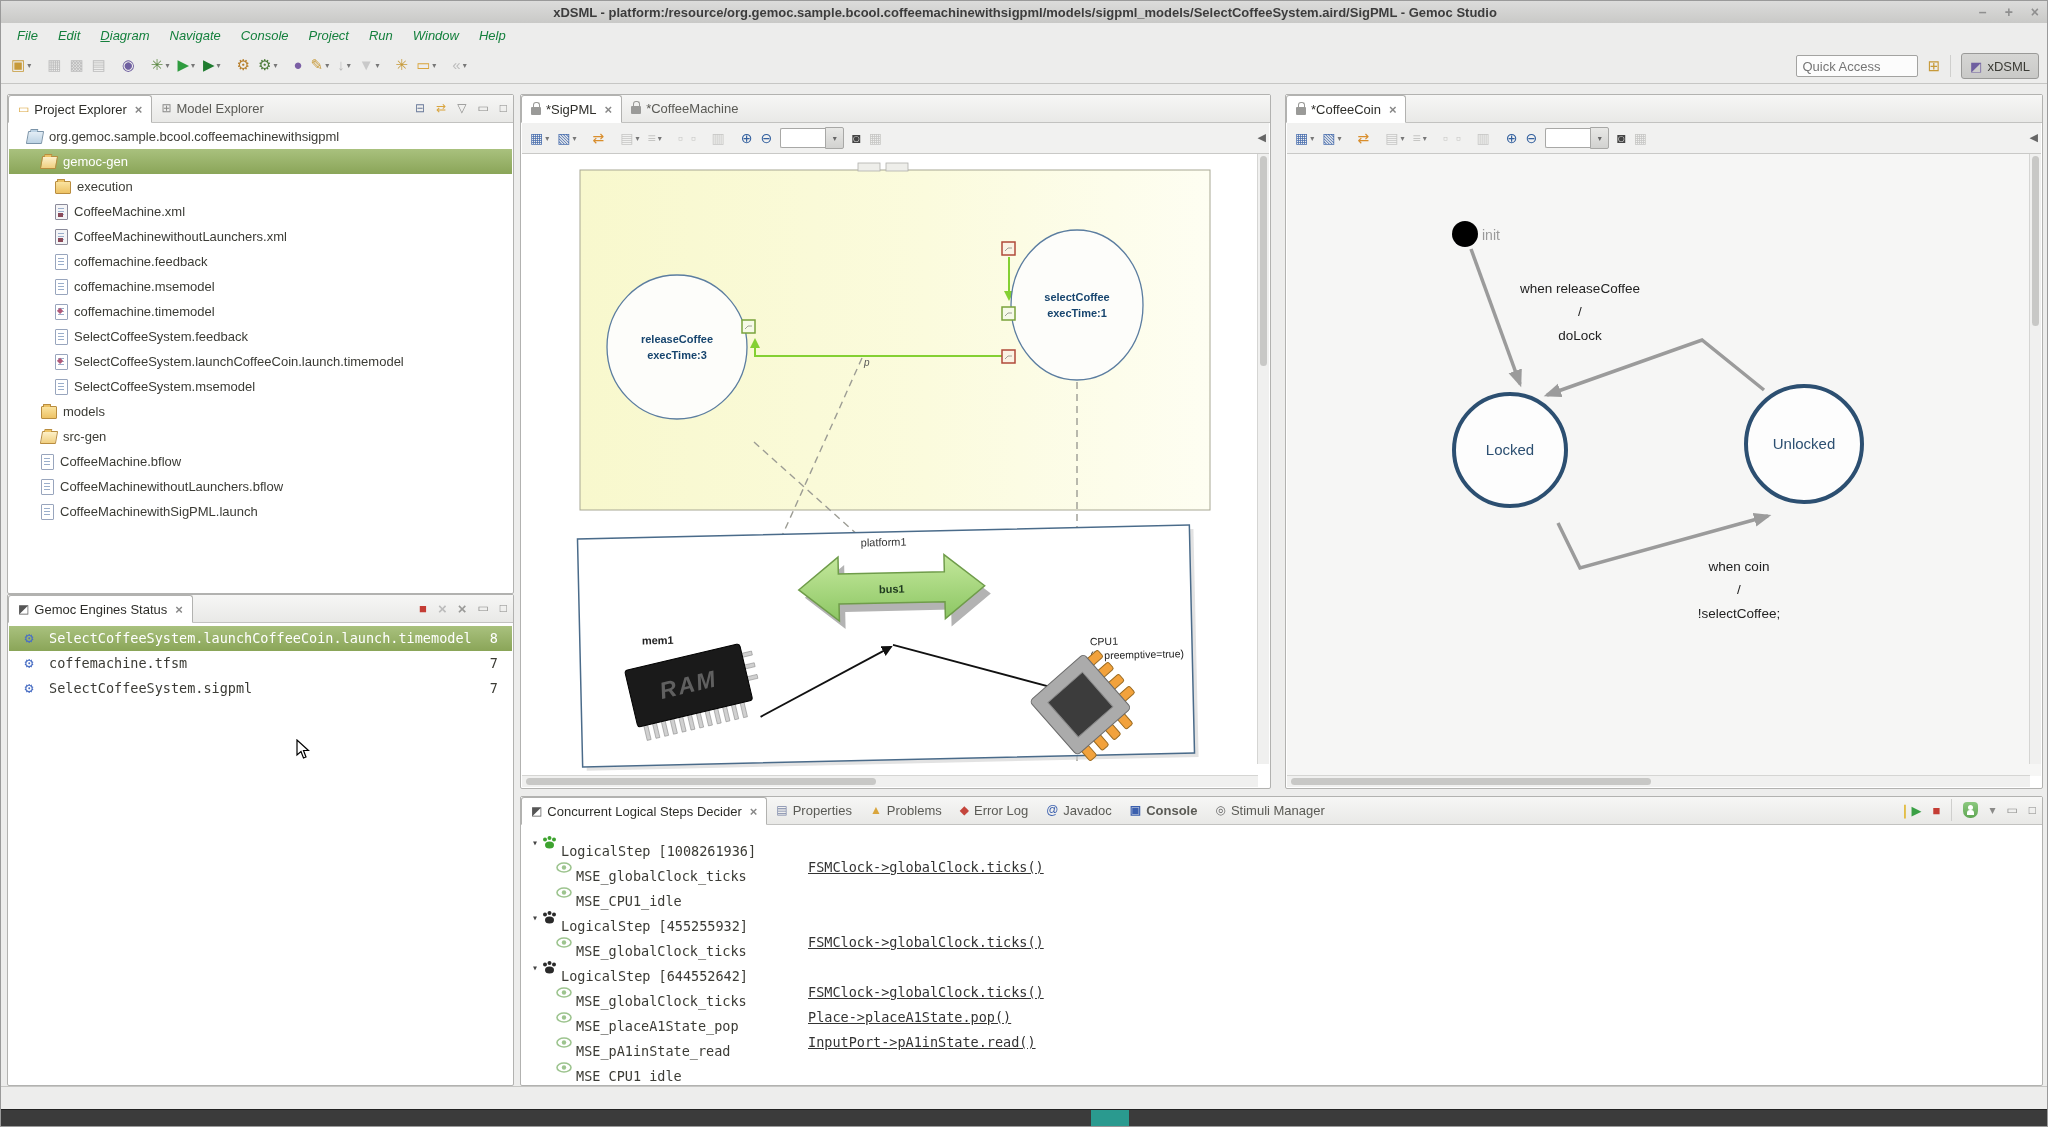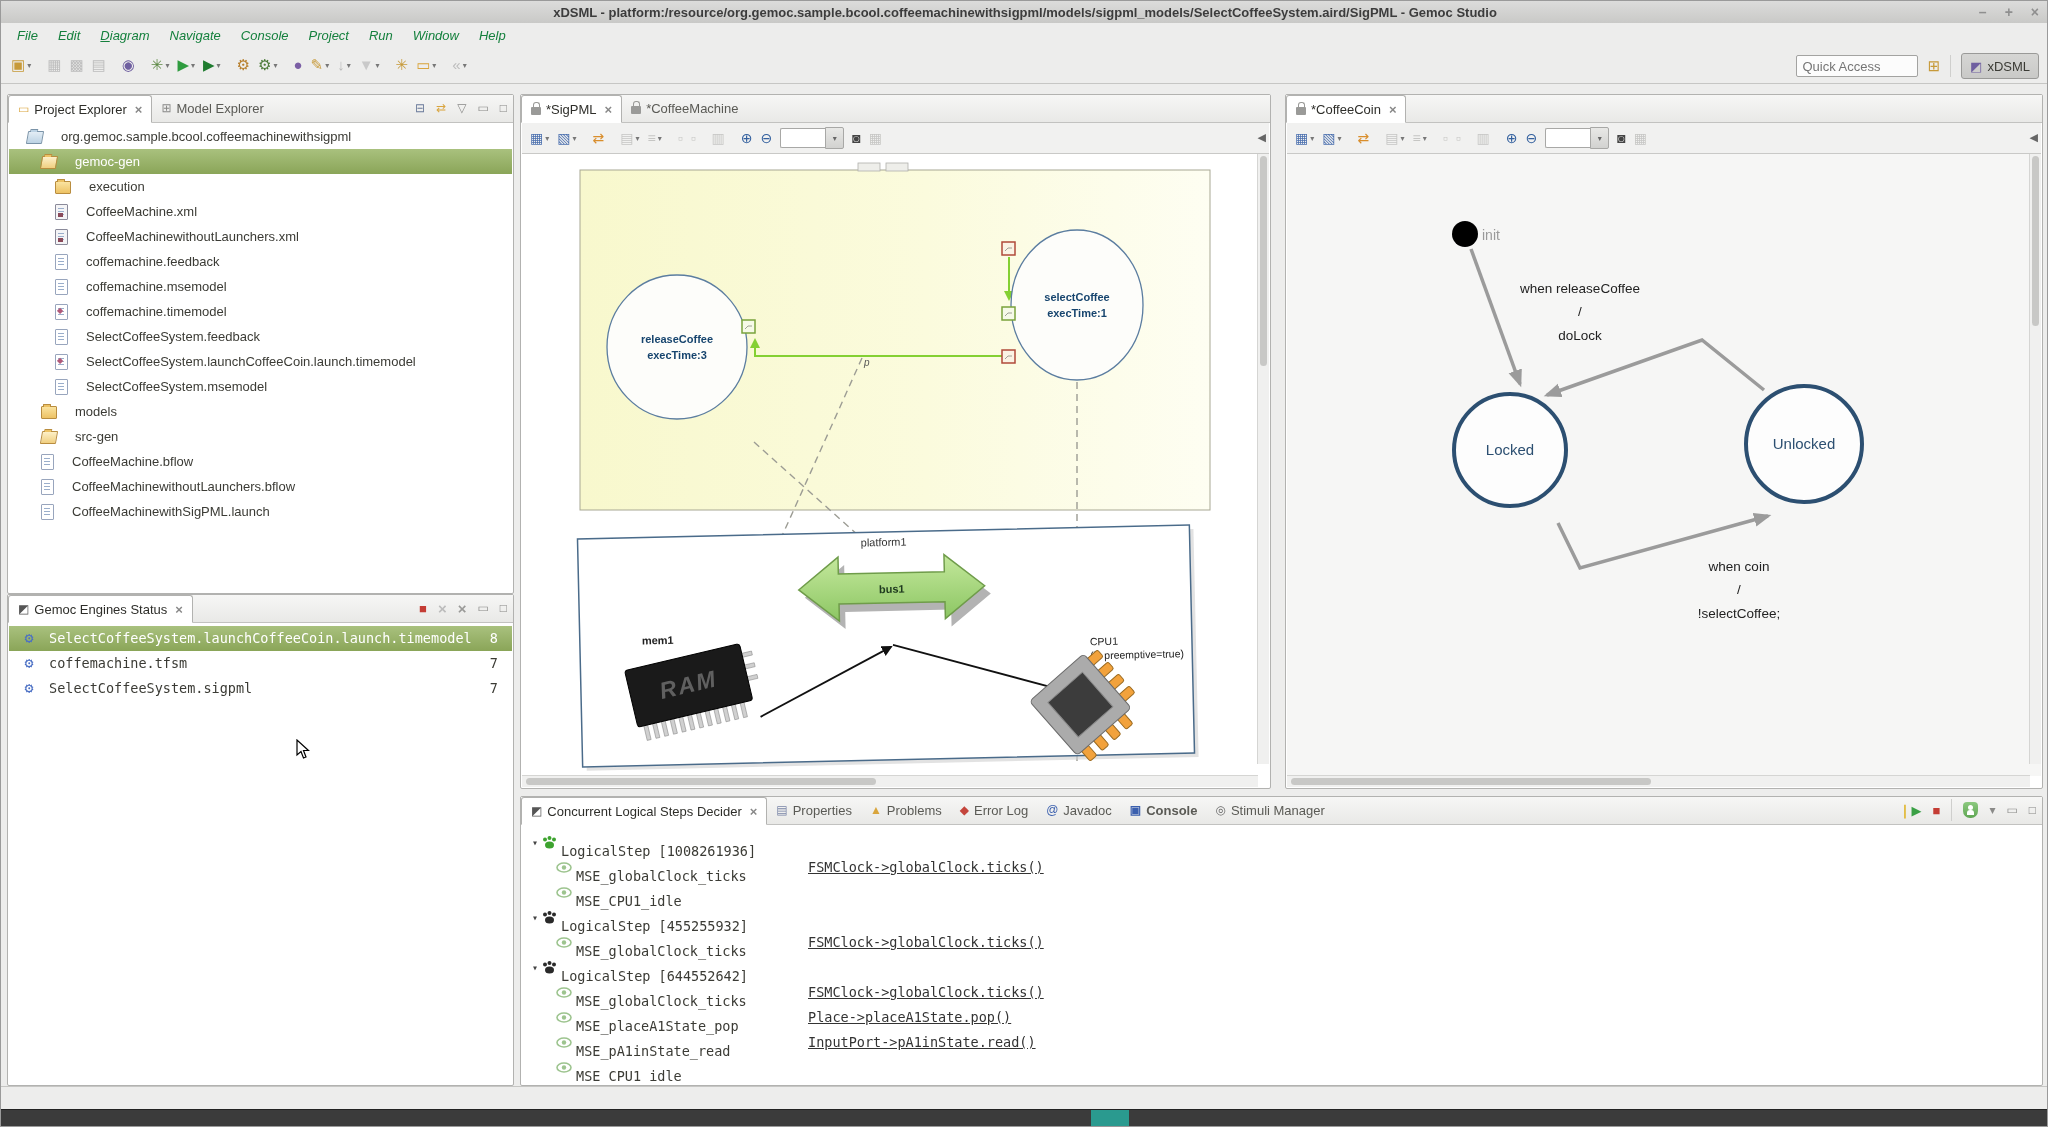--- a/index.html
+++ b/index.html
@@ -50,21 +50,21 @@
   
   .tree{position:absolute;left:1px;right:1px;overflow:hidden;}
   .tree-row{position:relative;height:25px;line-height:25px;white-space:nowrap;display:flex;align-items:center;}
   .tree-row.selected{background:linear-gradient(#a9c17e,#8aa558);color:#fff;}
   .tree-row .exp{width:12px;text-align:center;font-size:10px;color:#4a4a45;flex:none;}
   .tree-row.selected .exp{color:#fff;}
   .tree-row .exp::before{content:"";}
   .tree-row[data-depth="0"]{padding-left:6px;}
   .tree-row[data-depth="1"]{padding-left:20px;}
   .tree-row[data-depth="2"]{padding-left:34px;}
-  .tree-row .lbl{margin-left:18px;}
+  .tree-row .lbl{margin-left:6px;}
   
   .fico{width:14px;height:11px;background:linear-gradient(#fae3a0,#edc264);border:1px solid #b98d3f;
         border-radius:1px;position:relative;margin-top:2px;flex:none;display:none;}
   .fico::before{content:"";position:absolute;top:-3px;left:1px;width:6px;height:2px;background:#edc264;
         border:1px solid #b98d3f;border-bottom:none;border-radius:1px 1px 0 0;}
   .dico{width:11px;height:14px;background:#fff;border:1px solid #98a5bd;border-radius:1px;
         position:relative;flex:none;display:none;}
   .dico::before{content:"";position:absolute;left:2px;top:3px;width:6px;height:1px;background:#9aaecb;
         box-shadow:0 3px 0 #9aaecb,0 6px 0 #9aaecb;}
   [data-icon="folder"] .fico,[data-icon="folder-open"] .fico,[data-icon="project"] .fico{display:block;}

